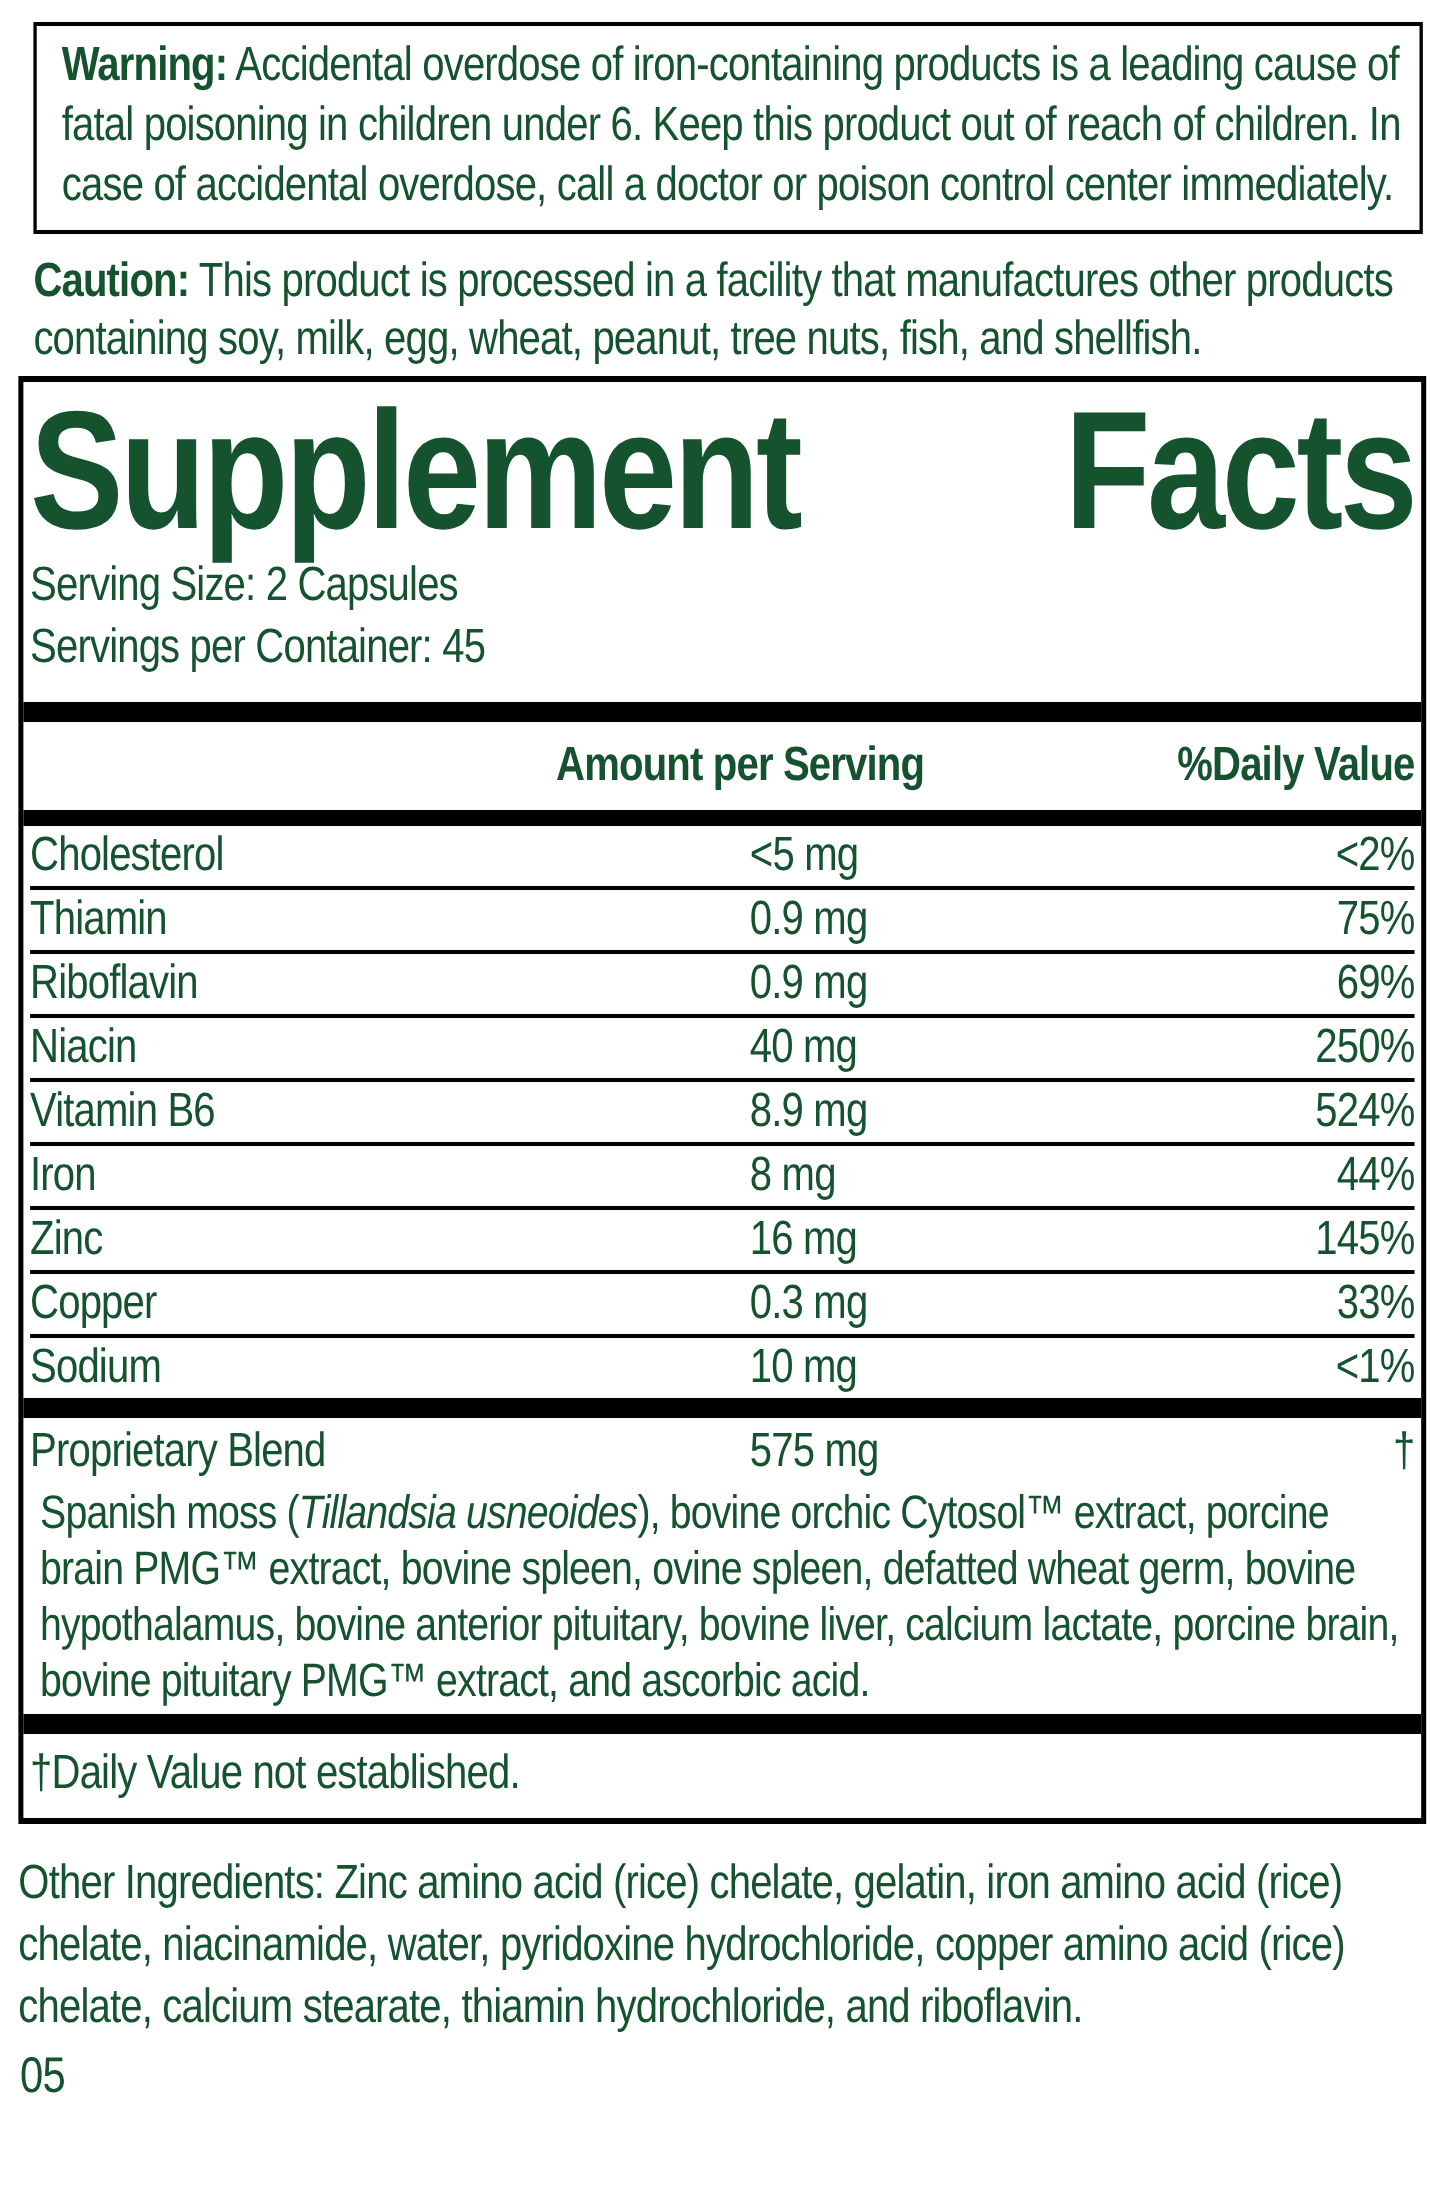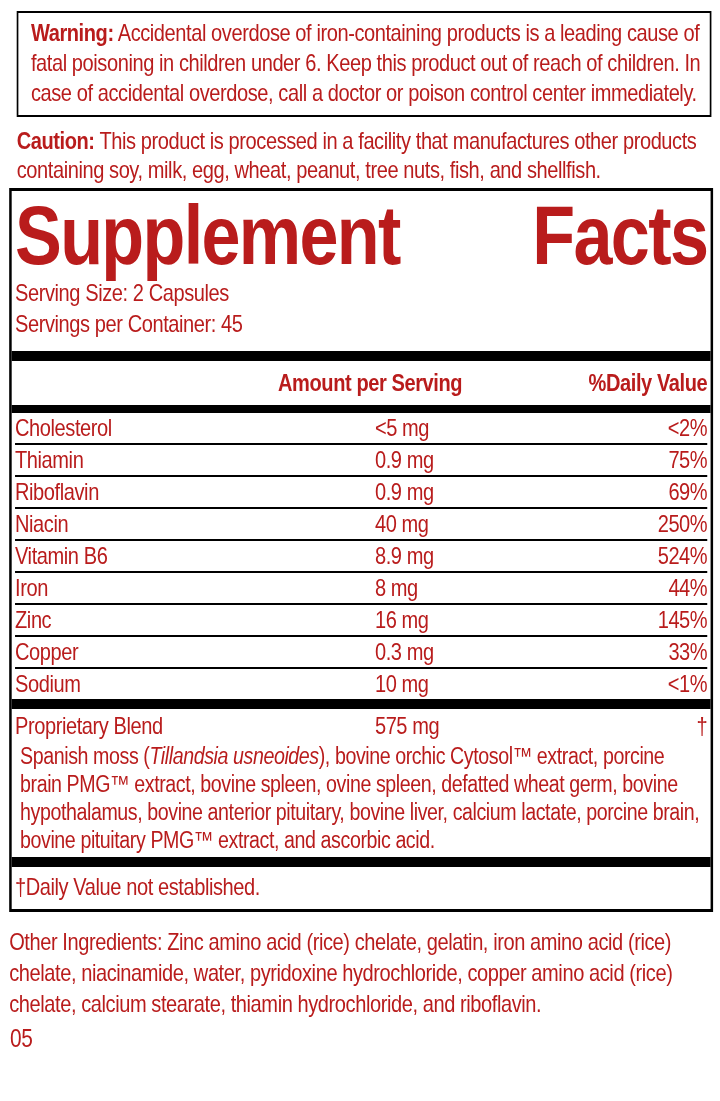--- a/index.html
+++ b/index.html
@@ -7,21 +7,21 @@
     padding: 0;
     background: #ffffff;
   }
   .page {
     position: relative;
     width: 720px;
     height: 1101px;
     background: #ffffff;
     overflow: hidden;
     font-family: "Liberation Sans", sans-serif;
-    color: #b91c1c;
+    color: #14532d;
   }
   
   .scale {
     width: 862px;
     transform: scaleX(0.835);
     transform-origin: 0 0;
     letter-spacing: -0.5px;
   }
   .b { font-weight: bold; }
   .i { font-style: italic; }

